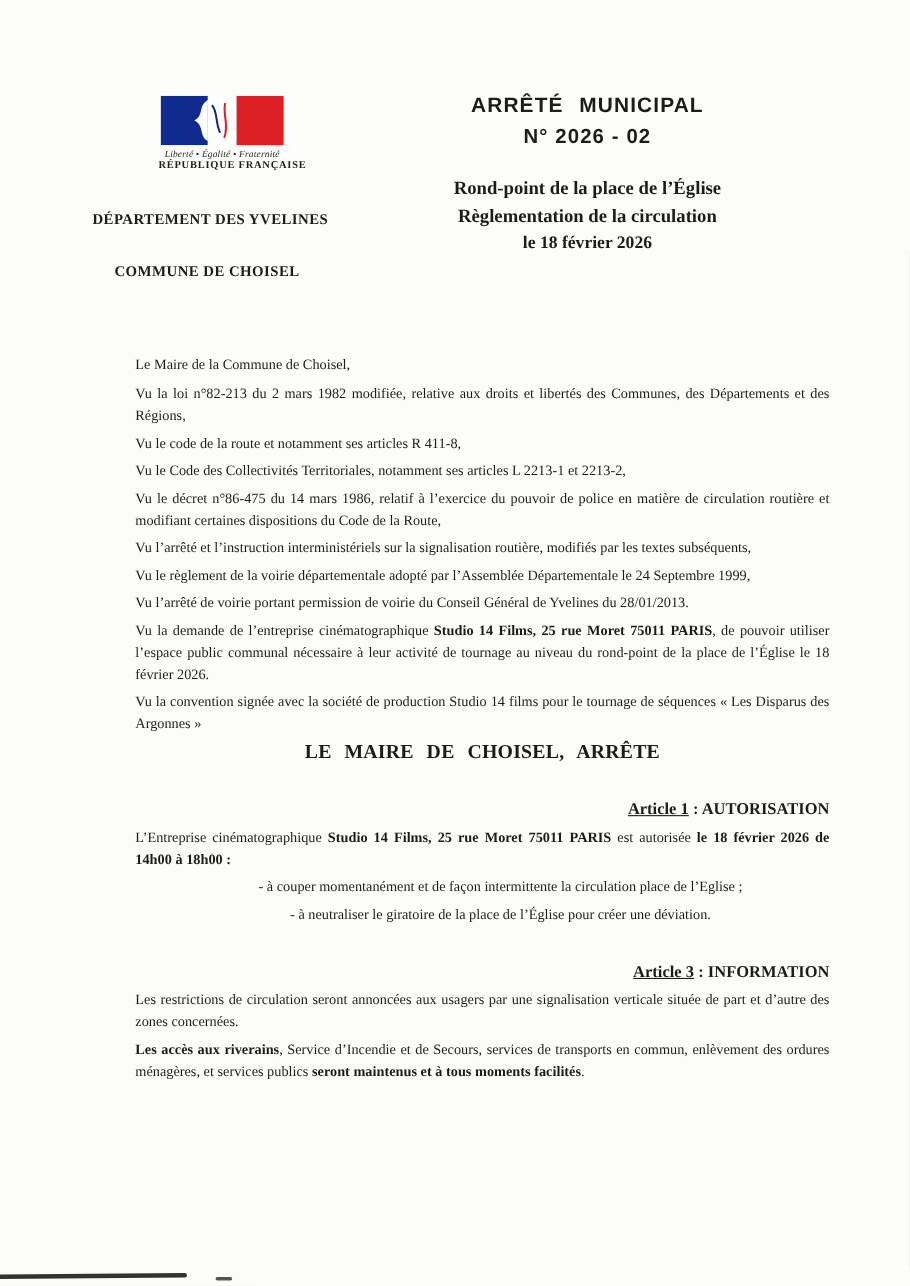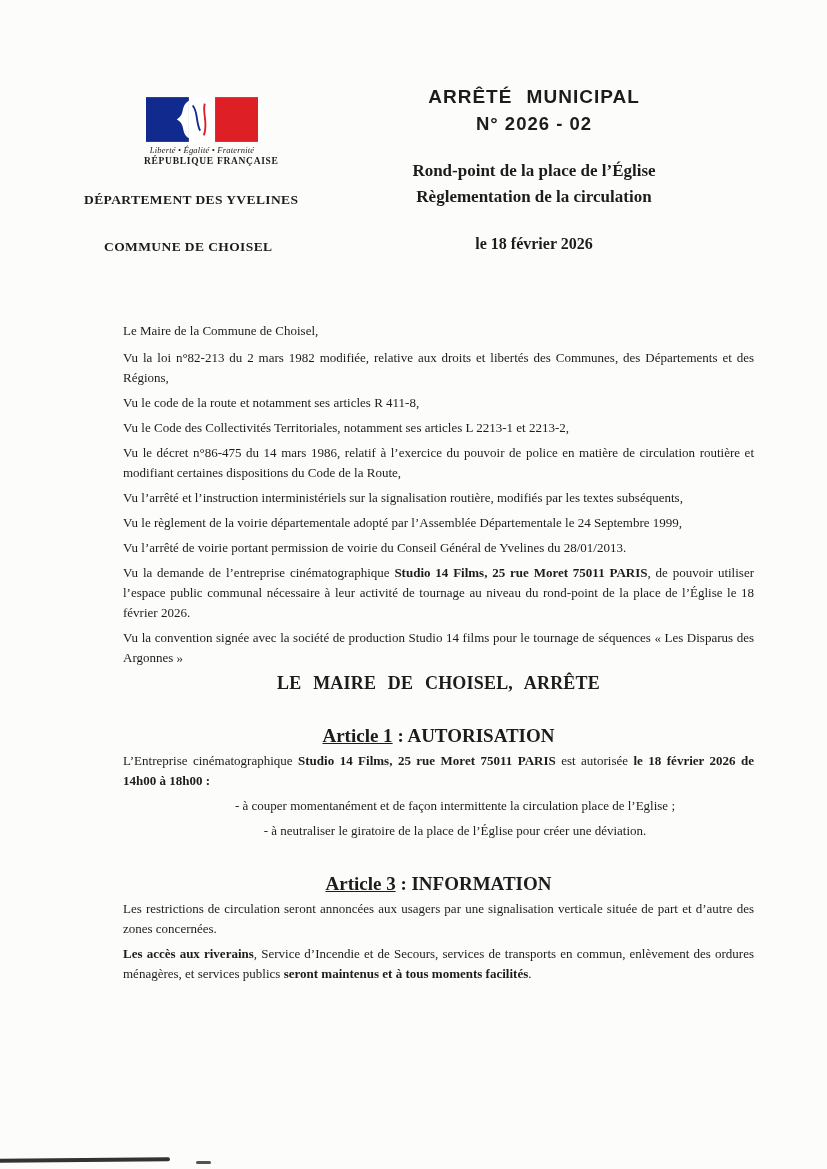--- a/index.html
+++ b/index.html
@@ -4,41 +4,41 @@
 <style>
   * { margin:0; padding:0; box-sizing:border-box; }
   html, body { background:#e9e9e7; }
   .page {
     position:relative; width:827px; height:1169px; margin:0 auto;
     background:#fcfcfa; color:#1e1c19; overflow:hidden;
     font-family:"Liberation Serif", serif;
   }
 
   
-  .logo { position:absolute; left:144px; top:97px; width:116px; text-align:center; }
+  .logo { position:absolute; left:144px; top:87px; width:116px; text-align:center; }
   .flag { display:block; width:112px; height:45px; margin:0 auto; }
   .motto { font-size:8.5px; font-style:italic; margin-top:3px; letter-spacing:.2px; white-space:nowrap; }
   .republic { font-size:9.5px; font-weight:bold; letter-spacing:.7px; margin-top:1px; white-space:nowrap; }
   .department { position:absolute; left:84px; top:192px; font-size:13.5px; font-weight:bold; letter-spacing:.4px; }
   .commune   { position:absolute; left:104px; top:239px; font-size:13.5px; font-weight:bold; letter-spacing:.4px; }
 
   
   .title-block { position:absolute; left:318px; top:86px; width:432px; text-align:center; }
   .title1 { font-family:"Liberation Sans", sans-serif; font-size:19px; font-weight:bold; letter-spacing:1px; word-spacing:8px; }
   .title2 { font-family:"Liberation Sans", sans-serif; font-size:18.5px; font-weight:bold; letter-spacing:1px; margin-top:5px; }
   .subject { margin-top:23px; font-size:17px; font-weight:bold; line-height:26px; }
-  .date    { margin-top:25px; font-size:16px; font-weight:bold; }
+  .date    { margin-top:2px; font-size:16px; font-weight:bold; }
 
   
   .body { position:absolute; left:123px; top:321px; width:631px; font-size:13px; line-height:20px; text-align:justify; }
   .body p { margin:0 0 5px; }
   p.intro { margin-bottom:7px; text-align:left; }
   .decree { text-align:center; font-weight:bold; font-size:18px; word-spacing:7px; letter-spacing:.2px; margin:36px 0 0; }
   .article { margin-top:33px; }
-  .art-head { font-size:19px; margin-bottom:7px; text-align:center; }
+  .art-head { font-size:15px; margin-bottom:7px; text-align:right; }
   .bullet { margin:0; padding-left:33px; text-align:center; }
 
   
   .scan-line { position:absolute; left:-2px; top:1158px; width:172px; height:4px; background:#35332f; transform:rotate(-0.5deg); border-radius:2px; }
   .scan-dot  { position:absolute; left:196px; top:1161px; width:15px; height:3px; background:#56534d; border-radius:2px; }
 </style>
 </head>
 <body>
 
 <div class="page">

